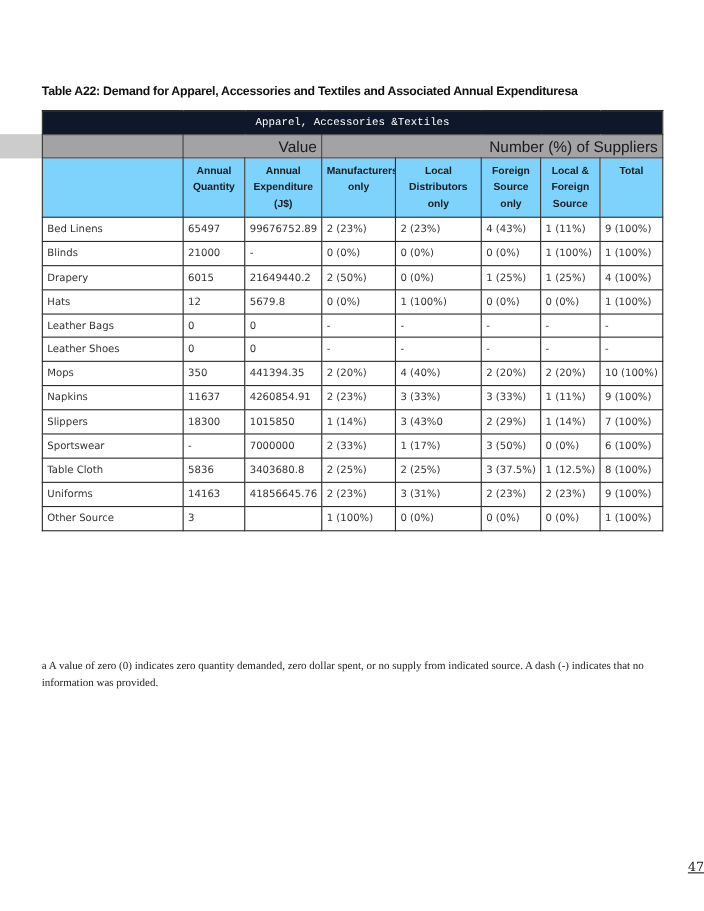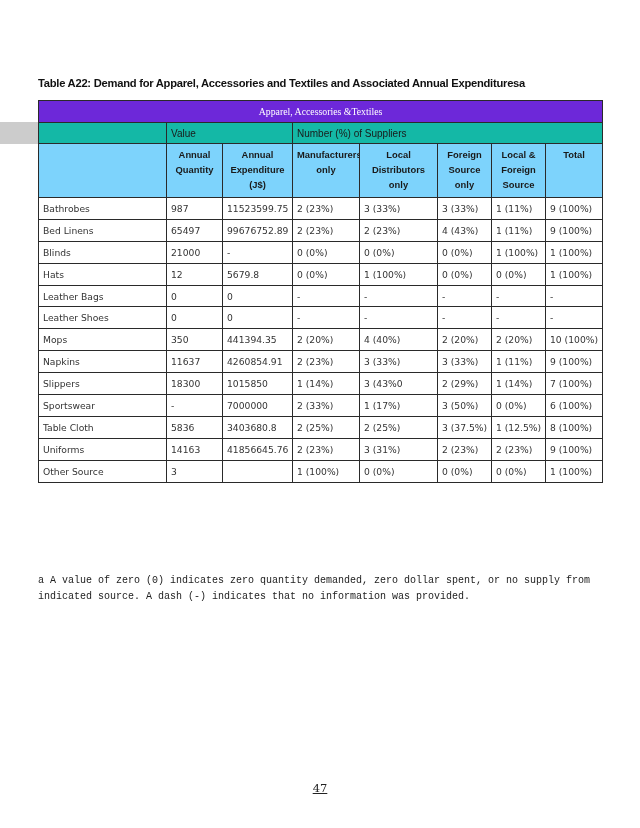--- a/index.html
+++ b/index.html
@@ -19,39 +19,39 @@
     }
     table.data {
       position: absolute; left: 38px; top: 100px; width: 564px;
       border-collapse: collapse; table-layout: fixed;
       font-family: "DejaVu Sans", sans-serif; font-size: 9.2px;
     }
     table.data td, table.data th {
       border: 1px solid #2a2a2a; padding: 0 4px; overflow: hidden; white-space: nowrap;
     }
     th.banner {
-      background: #6d28d9; color: #fff; height: 21px; font-weight: normal;
-      text-align: center; font-size: 9.8px; font-family: Liberation Serif, serif;
+      background: #0f172a; color: #fff; height: 21px; font-weight: normal;
+      text-align: center; font-size: 9.8px; font-family: Liberation Mono, monospace;
     }
     tr.group th {
-      background: #14b8a6; height: 20px; font-weight: normal; text-align: left;
-      font-size: 10px; font-family: "Liberation Sans", sans-serif;
+      background: #a3a3a3; height: 20px; font-weight: normal; text-align: right;
+      font-size: 14px; font-family: "Liberation Sans", sans-serif;
     }
     tr.sub th {
       background: #7dd3fc; height: 50px; font-weight: bold; text-align: center;
       vertical-align: top; padding-top: 3px; line-height: 15px; white-space: normal;
       font-size: 9.4px; font-family: "Liberation Sans", sans-serif;
     }
     tr.row td { height: 20.9px; color: #333; vertical-align: middle; }
     .footnote {
-      position: absolute; left: 38px; top: 573px; width: 570px;
-      font-family: Liberation Mono, monospace; font-size: 10px; line-height: 16px; color: #222;
+      position: absolute; left: 38px; top: 598px; width: 570px;
+      font-family: Liberation Serif, serif; font-size: 10px; line-height: 16px; color: #222;
     }
     .page-num {
-      position: absolute; left: 0; width: 640px; top: 781px; text-align: center;
+      position: absolute; left: 0; width: 640px; top: 781px; text-align: right;
       font-family: "DejaVu Serif", serif; font-size: 11.5px; color: #222; text-decoration: underline;
     }
   </style>
 </head>
 <body>
 
 <div class="side-tab"></div>
 
 <div class="title">Table A22: Demand for Apparel, Accessories and Textiles and Associated Annual Expendituresa</div>
 
@@ -81,48 +81,48 @@
       <th>Annual Expenditure (J$)</th>
       <th>Manufacturers only</th>
       <th>Local Distributors only</th>
       <th>Foreign Source only</th>
       <th>Local &amp; Foreign Source</th>
       <th>Total</th>
     </tr>
   </thead>
   <tbody id="table-body">
       <tr class="row">
-        <td>Bathrobes</td>
-        <td>987</td>
-        <td>11523599.75</td>
-        <td>2 (23%)</td>
-        <td>3 (33%)</td>
-        <td>3 (33%)</td>
-        <td>1 (11%)</td>
-        <td>9 (100%)</td>
-      </tr>
-      <tr class="row">
         <td>Bed Linens</td>
         <td>65497</td>
         <td>99676752.89</td>
         <td>2 (23%)</td>
         <td>2 (23%)</td>
         <td>4 (43%)</td>
         <td>1 (11%)</td>
         <td>9 (100%)</td>
       </tr>
       <tr class="row">
         <td>Blinds</td>
         <td>21000</td>
         <td>-</td>
         <td>0 (0%)</td>
         <td>0 (0%)</td>
         <td>0 (0%)</td>
         <td>1 (100%)</td>
         <td>1 (100%)</td>
+      </tr>
+      <tr class="row">
+        <td>Drapery</td>
+        <td>6015</td>
+        <td>21649440.2</td>
+        <td>2 (50%)</td>
+        <td>0 (0%)</td>
+        <td>1 (25%)</td>
+        <td>1 (25%)</td>
+        <td>4 (100%)</td>
       </tr>
       <tr class="row">
         <td>Hats</td>
         <td>12</td>
         <td>5679.8</td>
         <td>0 (0%)</td>
         <td>1 (100%)</td>
         <td>0 (0%)</td>
         <td>0 (0%)</td>
         <td>1 (100%)</td>

